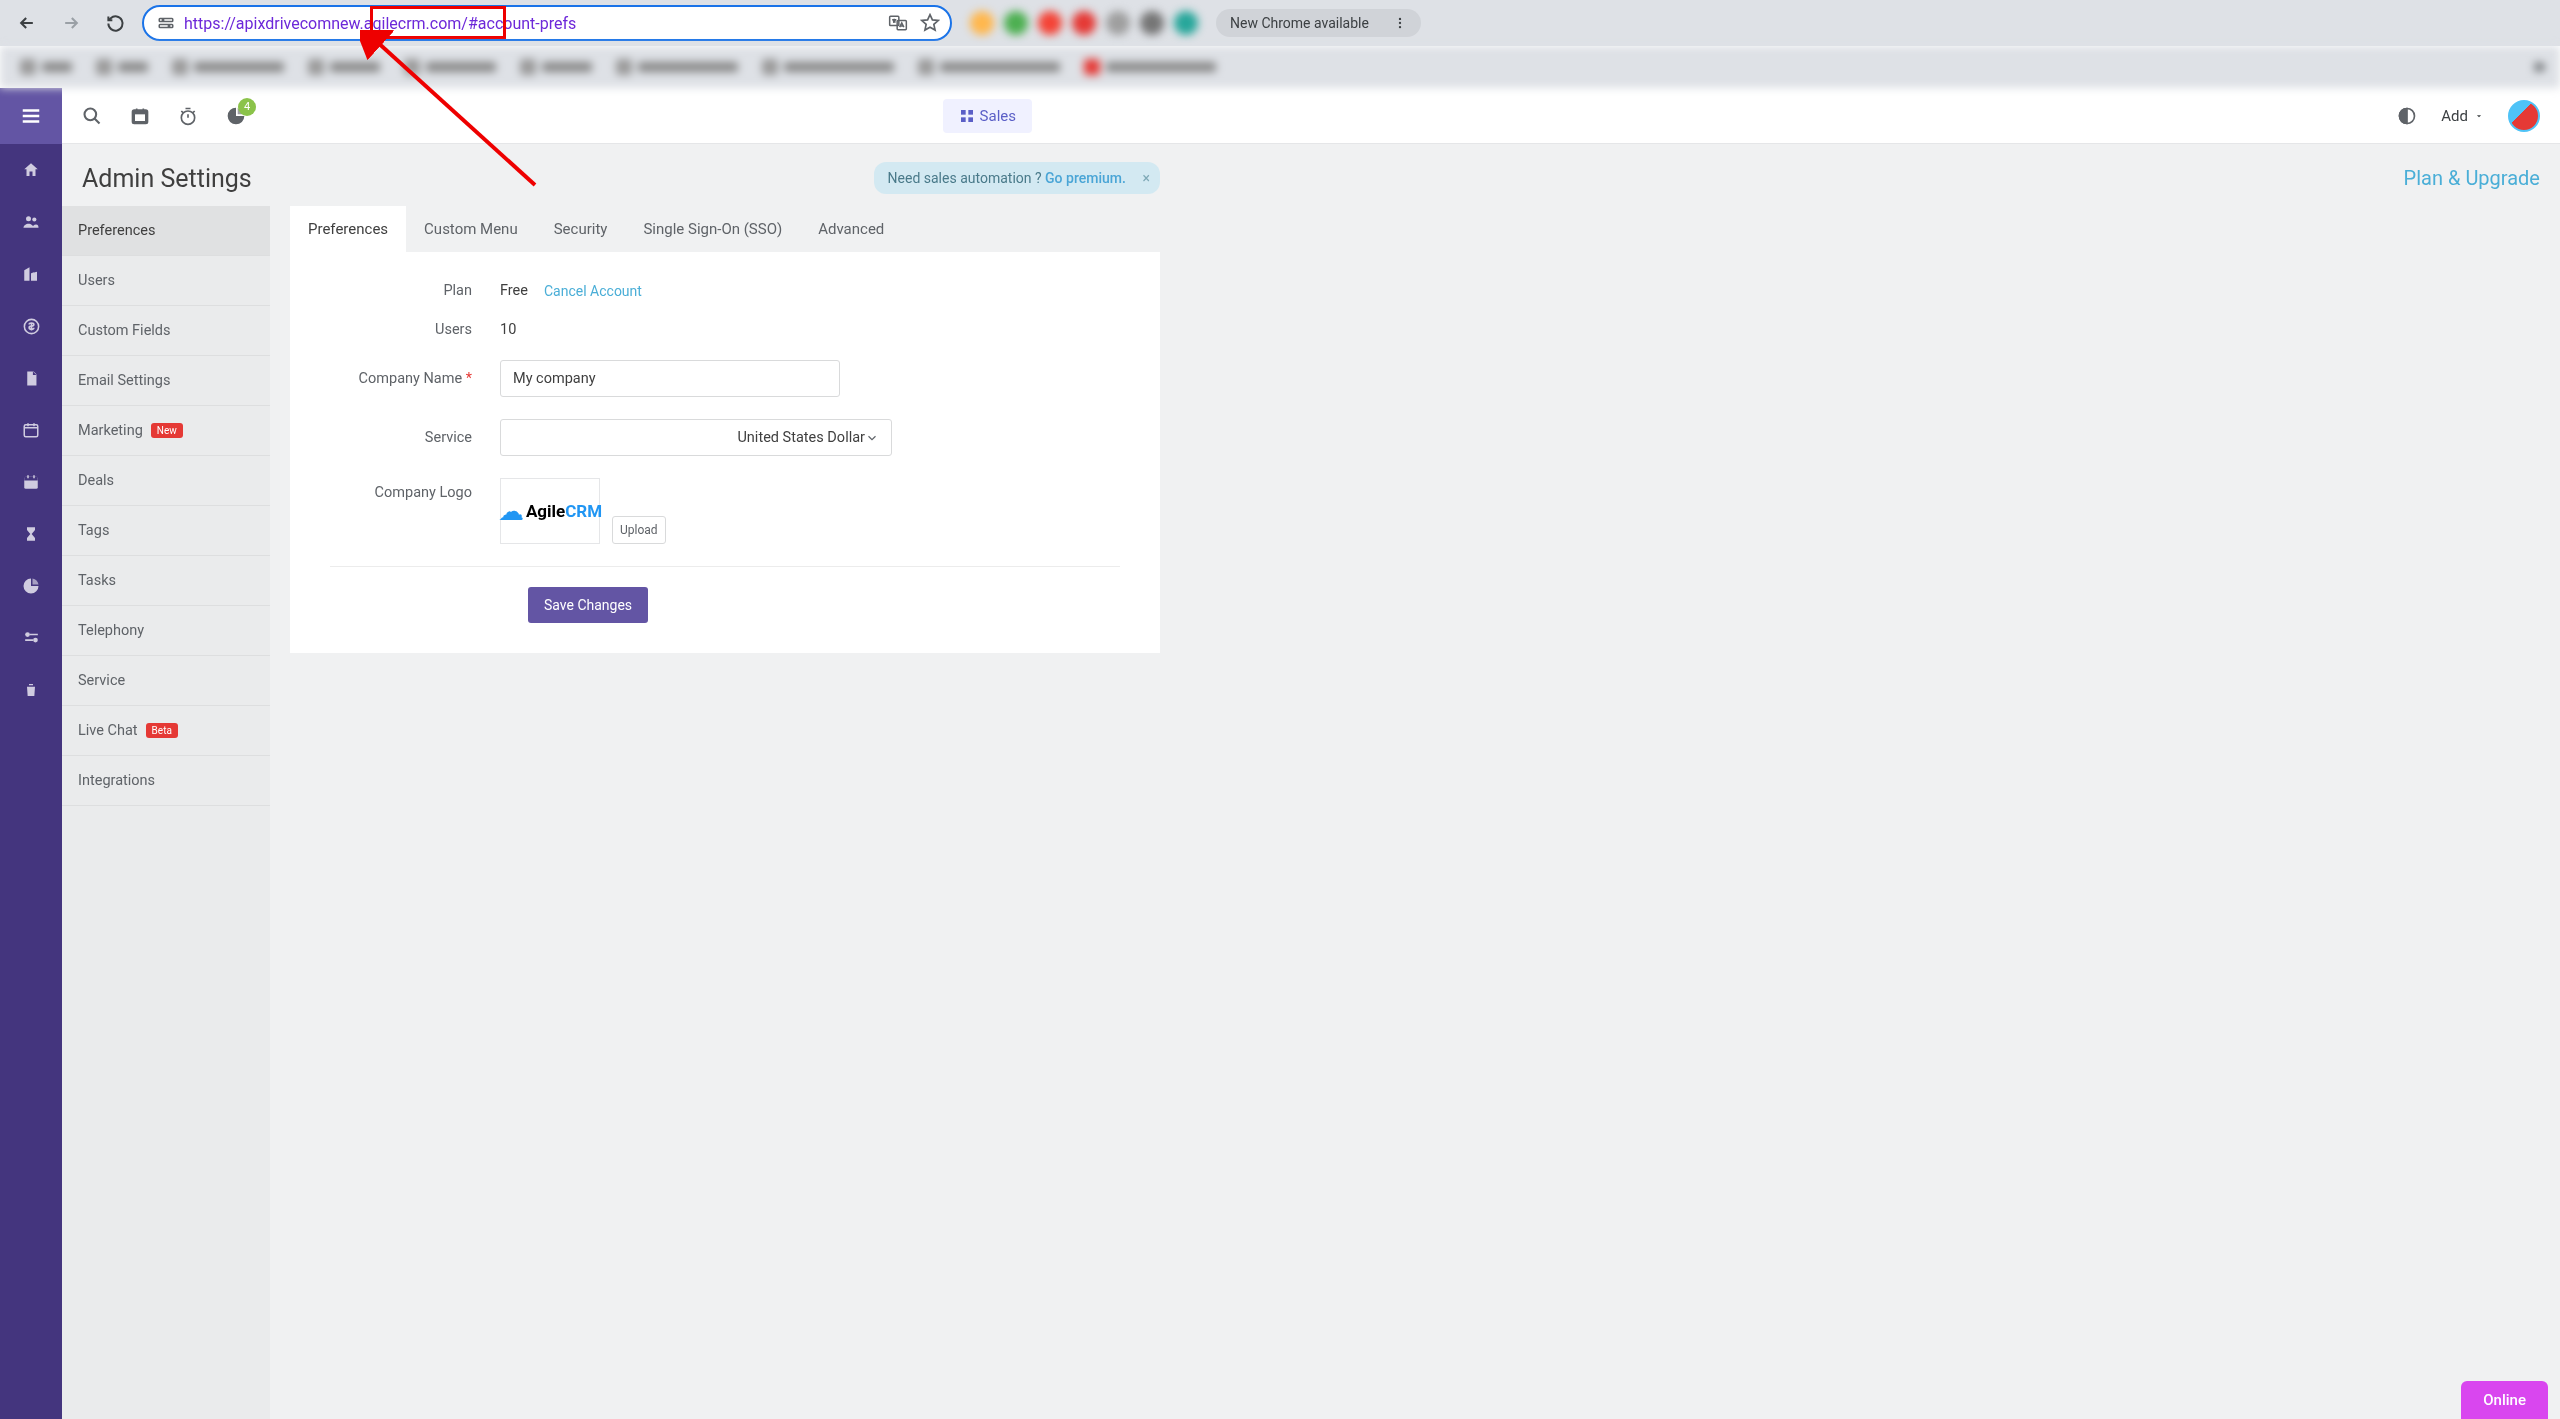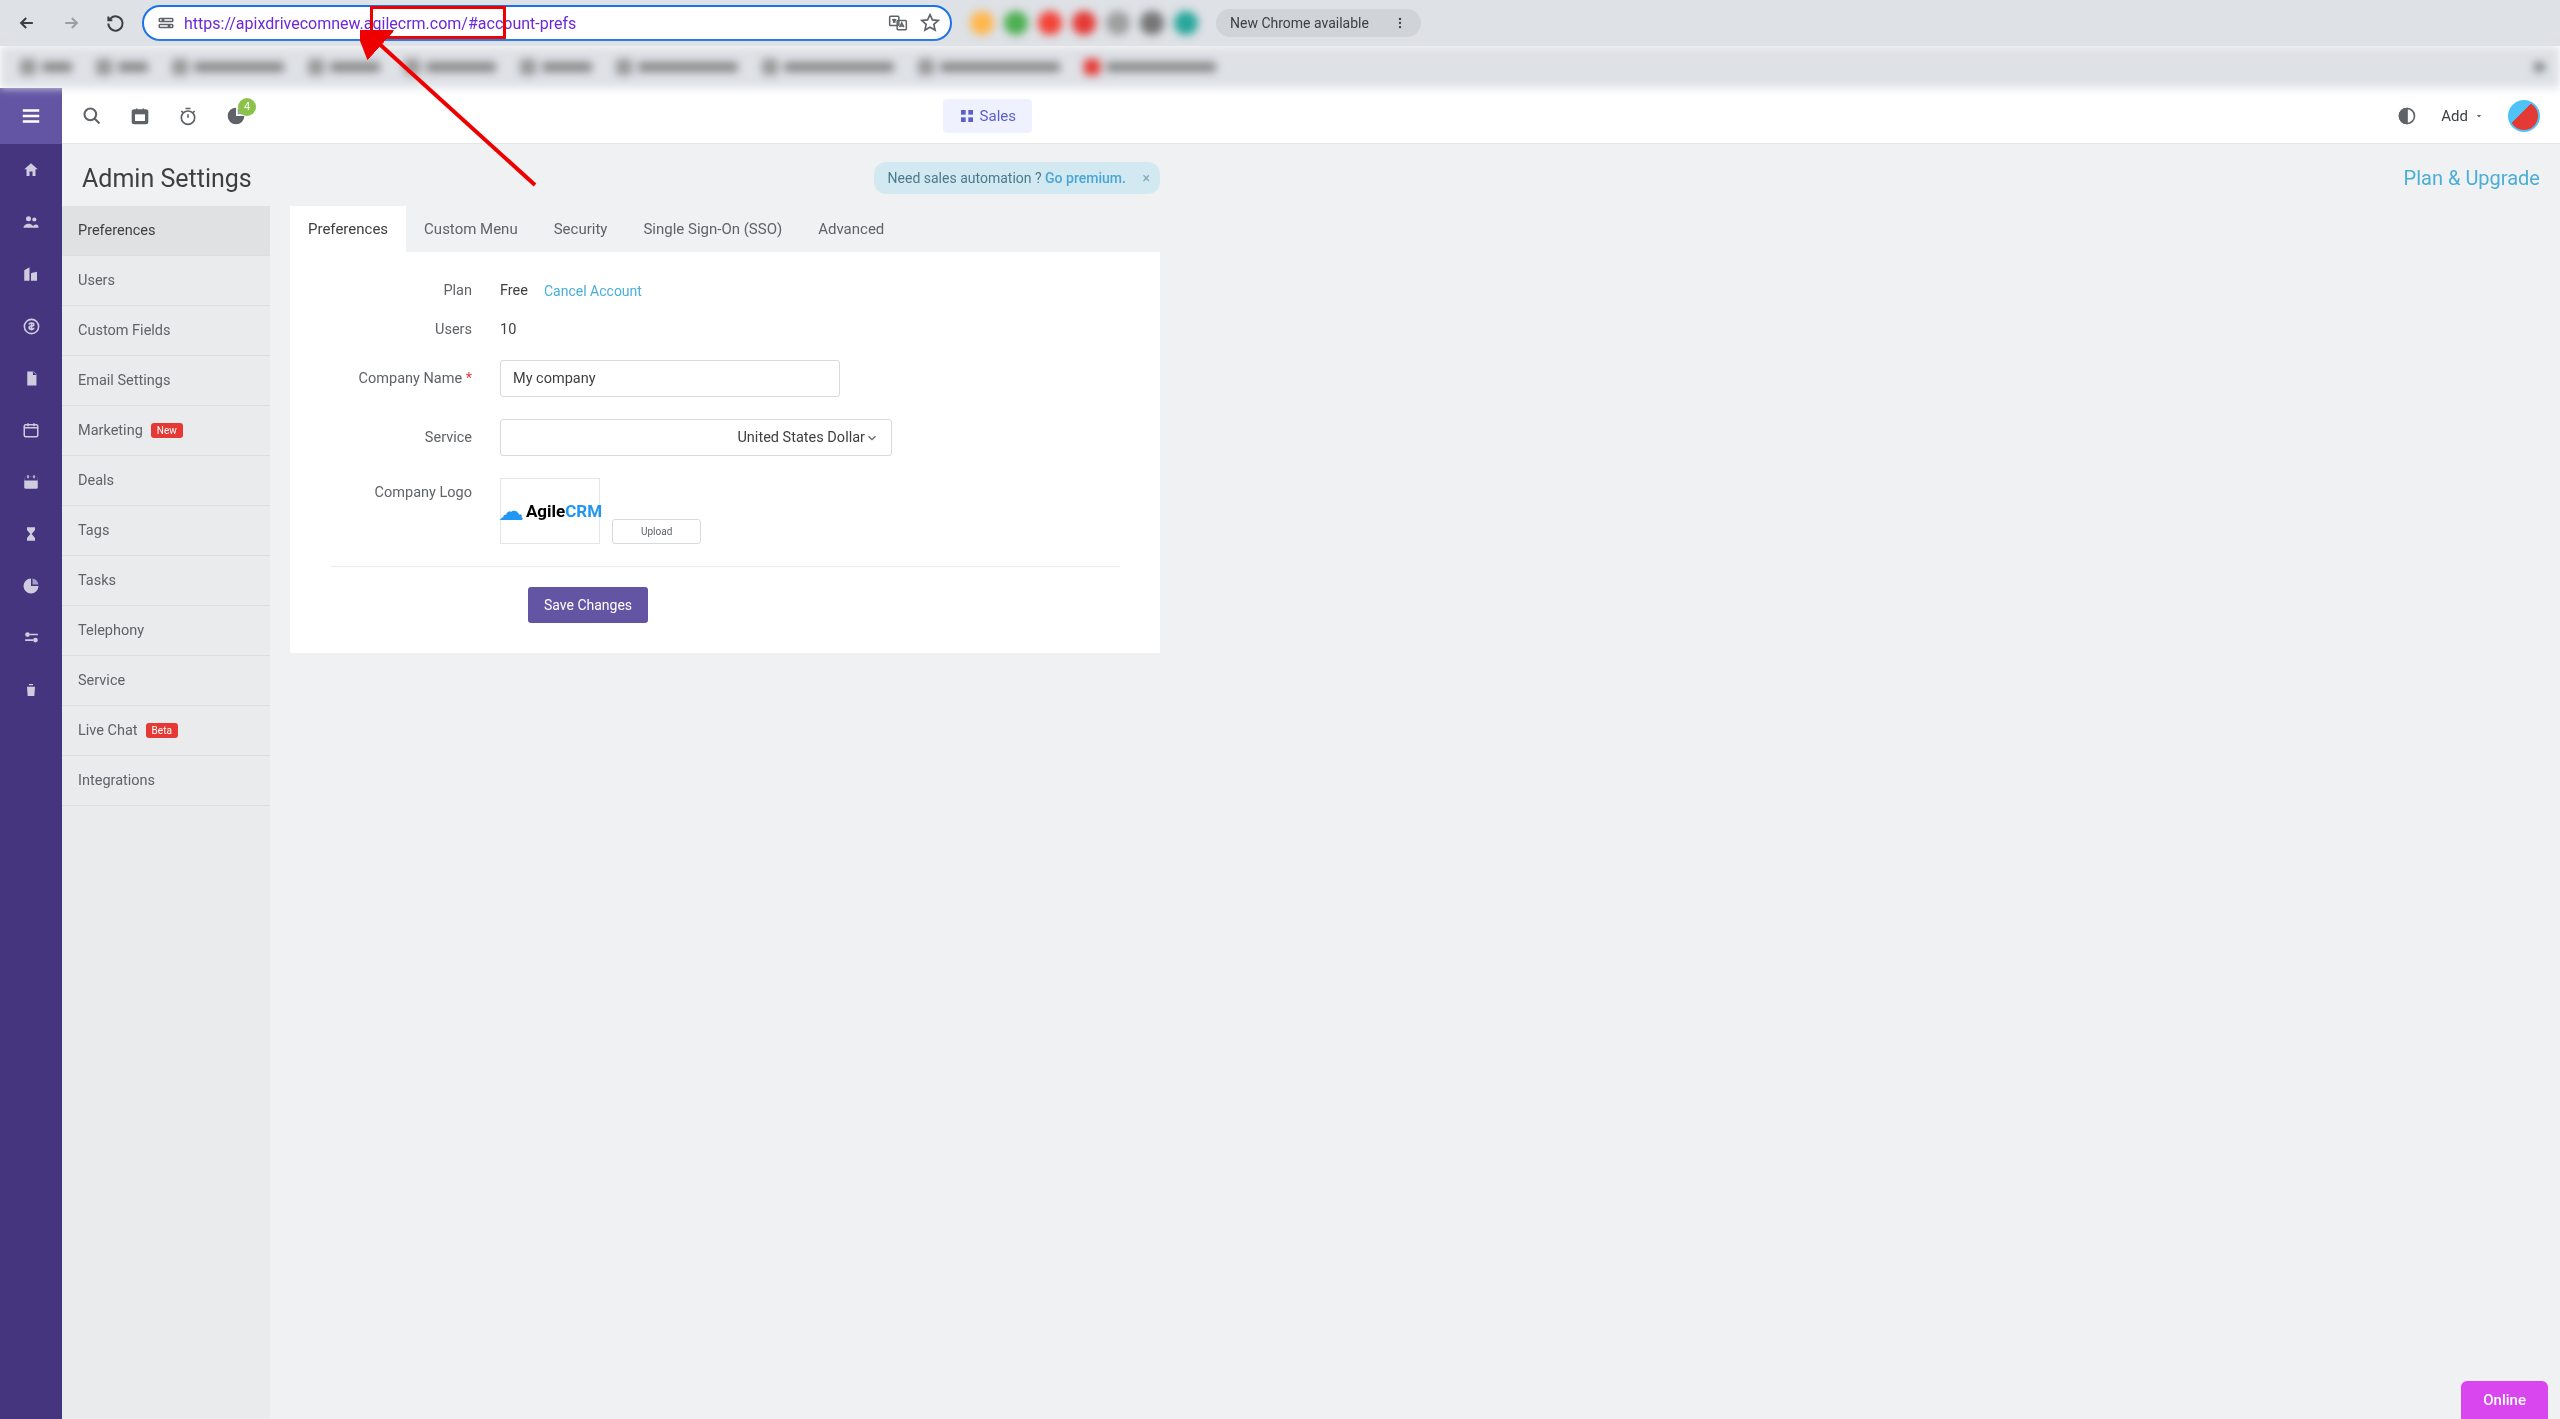--- a/index.html
+++ b/index.html
@@ -64,21 +64,21 @@
 .form-value { font-size: 14.5px; color: #3f3f3f; }
 .cancel-link { color: #4aaed7; margin-left: 16px; cursor: pointer; font-size: 14px; }
 .text-input { border: 1px solid #d9dadb; border-radius: 3px; padding: 9px 12px; font-size: 14.5px; width: 340px; color: #3f3f3f; }
 .select-wrap { border: 1px solid #d9dadb; border-radius: 3px; padding: 9px 12px; font-size: 14.5px; width: 392px; display: flex; align-items: center; justify-content: flex-end; color: #3f3f3f; cursor: pointer; }
 .logo-row { display: flex; align-items: flex-end; gap: 12px; }
 .logo-box { border: 1px solid #e5e6e8; width: 100px; height: 66px; display: flex; align-items: center; justify-content: center; }
 .logo-text { display:flex; align-items:center; gap:2px; }
 .logo-cloud { color: #2196f3; font-size: 26px; }
 .logo-agile { font-weight: 700; font-size: 17px; }
 .logo-agile .blue { color: #2196f3; }
-.upload-btn { border: 1px solid #d9dadb; background: #fff; padding: 6px 28px; font-size: 10px; color: #5f6368; border-radius: 3px; cursor: pointer; }
+.upload-btn { border: 1px solid #d9dadb; background: #fff; padding: 6px 7px; font-size: 12px; color: #5f6368; border-radius: 3px; cursor: pointer; }
 .divider { border-top: 1px solid #ececec; margin: 10px 0 20px; }
 .save-btn { background: #6355a4; color: #fff; border: none; padding: 10px 16px; font-size: 14px; border-radius: 3px; cursor: pointer; margin-left: 198px; }
 
 .online-badge { position: fixed; right: 12px; bottom: 0; background: #d946ef; color: #fff; padding: 10px 22px; border-radius: 6px 6px 0 0; font-size: 15px; font-weight: 500; }
 
 svg { display: block; }
 </style>
 </head>
 <body>
 

